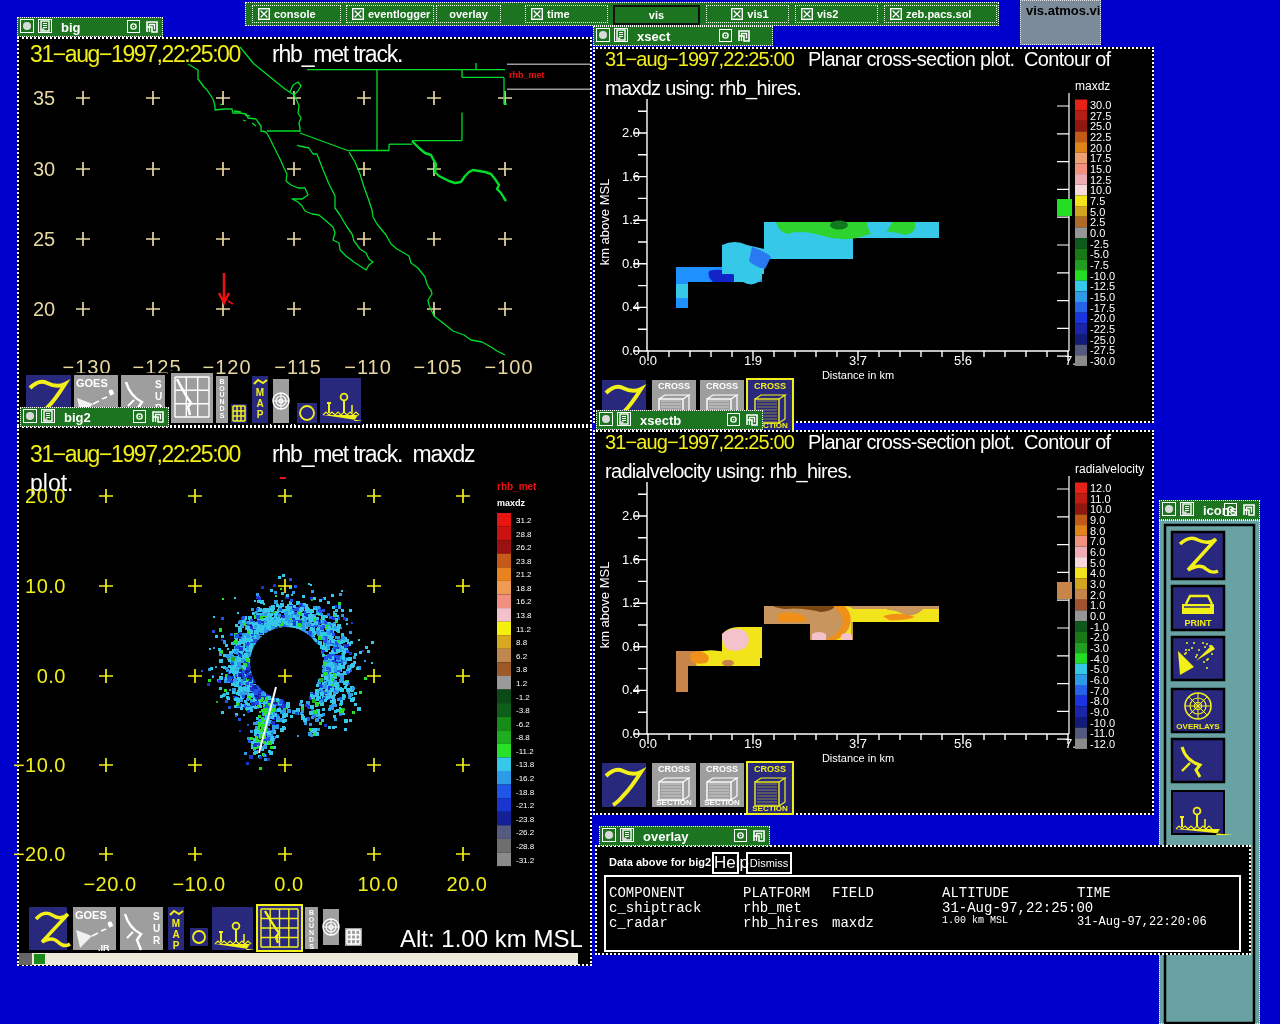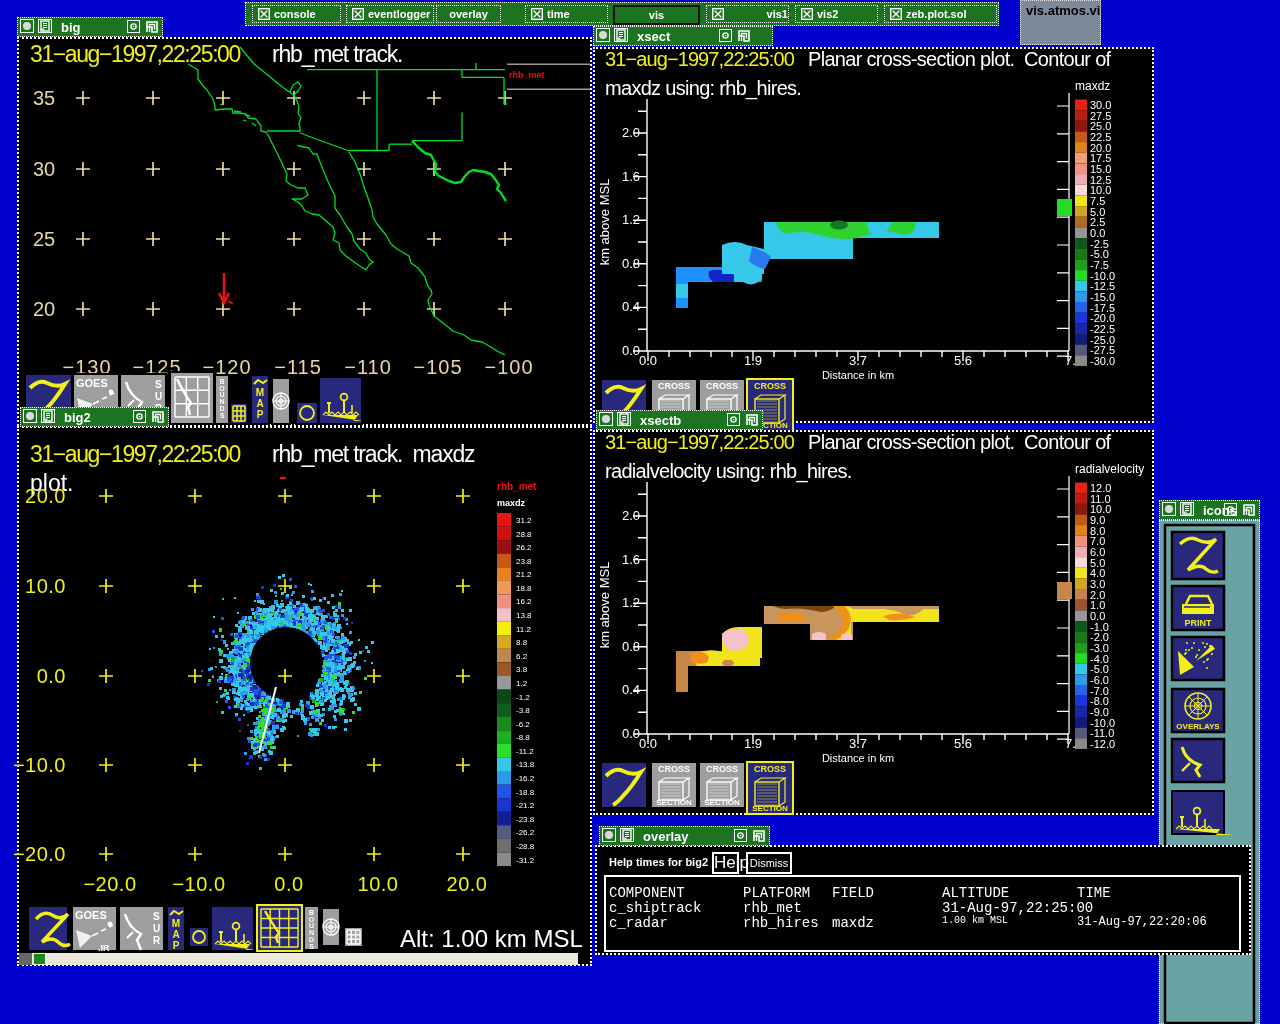--- a/index.html
+++ b/index.html
@@ -21,40 +21,40 @@
 <div style="position:absolute;left:525px;top:5px;width:83px;height:18px;background:#1d7420;border:1px dotted #fff;display:flex;align-items:center;justify-content:flex-start;padding:0 0 0 5px">
 <svg width="12" height="12" style="margin-right:4px;flex:none">
       <rect x="0.7" y="0.7" width="10.6" height="10.6" fill="none" stroke="#fff" stroke-width="1.4"></rect>
       <path d="M2.7 2.7 L9.3 9.3 M9.3 2.7 L2.7 9.3" stroke="#fff" stroke-width="1.3"></path>
     </svg>
 <span style="color:#fff;font-weight:bold;font-size:11px">time</span>
   </div>
 <div style="position:absolute;left:613px;top:5px;width:87px;height:18px;background:#1d7420;border:2px solid #101010;display:flex;align-items:center;justify-content:center;padding:8px">
 <span style="color:#fff;font-weight:bold;font-size:11px">vis</span>
   </div>
-<div style="position:absolute;left:706px;top:5px;width:83px;height:18px;background:#1d7420;border:1px dotted #fff;display:flex;align-items:center;justify-content:space-between;padding:0 0 0 5px">
+<div style="position:absolute;left:706px;top:5px;width:83px;height:18px;background:#1d7420;border:1px dotted #fff;display:flex;align-items:center;justify-content:center;padding:0 0 0 5px">
 <svg width="12" height="12" style="margin-right:4px;flex:none">
       <rect x="0.7" y="0.7" width="10.6" height="10.6" fill="none" stroke="#fff" stroke-width="1.4"></rect>
       <path d="M2.7 2.7 L9.3 9.3 M9.3 2.7 L2.7 9.3" stroke="#fff" stroke-width="1.3"></path>
     </svg>
 <span style="color:#fff;font-weight:bold;font-size:11px">vis1</span>
   </div>
 <div style="position:absolute;left:795px;top:5px;width:83px;height:18px;background:#1d7420;border:1px dotted #fff;display:flex;align-items:center;justify-content:flex-start;padding:0 0 0 5px">
 <svg width="12" height="12" style="margin-right:4px;flex:none">
       <rect x="0.7" y="0.7" width="10.6" height="10.6" fill="none" stroke="#fff" stroke-width="1.4"></rect>
       <path d="M2.7 2.7 L9.3 9.3 M9.3 2.7 L2.7 9.3" stroke="#fff" stroke-width="1.3"></path>
     </svg>
 <span style="color:#fff;font-weight:bold;font-size:11px">vis2</span>
   </div>
 <div style="position:absolute;left:884px;top:5px;width:113px;height:18px;background:#1d7420;border:1px dotted #fff;display:flex;align-items:center;justify-content:flex-start;padding:0 0 0 5px">
 <svg width="12" height="12" style="margin-right:4px;flex:none">
       <rect x="0.7" y="0.7" width="10.6" height="10.6" fill="none" stroke="#fff" stroke-width="1.4"></rect>
       <path d="M2.7 2.7 L9.3 9.3 M9.3 2.7 L2.7 9.3" stroke="#fff" stroke-width="1.3"></path>
     </svg>
-<span style="color:#fff;font-weight:bold;font-size:11px">zeb.plot.sol</span>
+<span style="color:#fff;font-weight:bold;font-size:11px">zeb.pacs.sol</span>
   </div>
 <div style="position:absolute;left:1020px;top:0px;width:81px;height:45px;background:#7b8b99;border:1px dotted #e8e8e8;overflow:hidden">
     <span style="position:absolute;left:5px;top:2px;color:#000;font-weight:bold;font-size:13px;white-space:nowrap">vis.atmos.vi</span>
   </div>
 <div class="win" style="left:17px;top:37px;width:575px;height:389px">
     <svg width="571" height="385" style="overflow:visible">
       <text x="11" y="23" font-size="23" fill="#f2ef19" text-anchor="start" font-weight="normal" font-family="Liberation Sans, sans-serif" letter-spacing="-1.4">31−aug−1997,22:25:00</text>
       <text x="253" y="23" font-size="23" fill="#fff" text-anchor="start" font-weight="normal" font-family="Liberation Sans, sans-serif" letter-spacing="-1.2">rhb_met track.</text>
       <path d="M57 59h14M64 52v14" stroke="#e7d7a2" stroke-width="1.7"></path>
       <path d="M57 130h14M64 123v14" stroke="#e7d7a2" stroke-width="1.7"></path>
@@ -2537,21 +2537,21 @@
       </svg>
     </div>
     <div style="position:absolute;left:82px;top:2px;width:14px;height:14px">
       <svg width="14" height="14">
         <path d="M2 12 V2 H12 V12 H7 V7 H2" fill="none" stroke="#fff" stroke-width="1.6"></path>
         <path d="M4.5 12 V4.5 H9.5 V9.5" fill="none" stroke="#fff" stroke-width="1.3"></path>
       </svg>
     </div>
   </div>
 <div class="win" style="left:595px;top:845px;width:656px;height:110px">
-    <span style="position:absolute;left:12px;top:9px;color:#fff;font-weight:bold;font-size:11px">Help times for big2</span>
+    <span style="position:absolute;left:12px;top:9px;color:#fff;font-weight:bold;font-size:11px">Data above for big2</span>
     <div style="position:absolute;left:115px;top:5px;width:27px;height:22px;border:2px solid #fff;color:#fff;font-size:17px;text-align:left;line-height:18px">Help</div>
     <div style="position:absolute;left:149px;top:5px;width:46px;height:22px;border:2px solid #fff;color:#fff;font-size:11px;text-align:center;line-height:18px">Dismiss</div>
     <div style="position:absolute;left:7px;top:28px;width:637px;height:77px;border:2px solid #fff">
       <span style="position:absolute;left:3px;top:8px;color:#fff;font-family:'Liberation Mono',monospace;font-size:14px;white-space:pre">COMPONENT</span>
       <span style="position:absolute;left:137px;top:8px;color:#fff;font-family:'Liberation Mono',monospace;font-size:14px;white-space:pre">PLATFORM</span>
       <span style="position:absolute;left:226px;top:8px;color:#fff;font-family:'Liberation Mono',monospace;font-size:14px;white-space:pre">FIELD</span>
       <span style="position:absolute;left:336px;top:8px;color:#fff;font-family:'Liberation Mono',monospace;font-size:14px;white-space:pre">ALTITUDE</span>
       <span style="position:absolute;left:471px;top:8px;color:#fff;font-family:'Liberation Mono',monospace;font-size:14px;white-space:pre">TIME</span>
       <span style="position:absolute;left:3px;top:23px;color:#fff;font-family:'Liberation Mono',monospace;font-size:14px;white-space:pre">c_shiptrack</span>
       <span style="position:absolute;left:137px;top:23px;color:#fff;font-family:'Liberation Mono',monospace;font-size:14px;white-space:pre">rhb_met</span>

